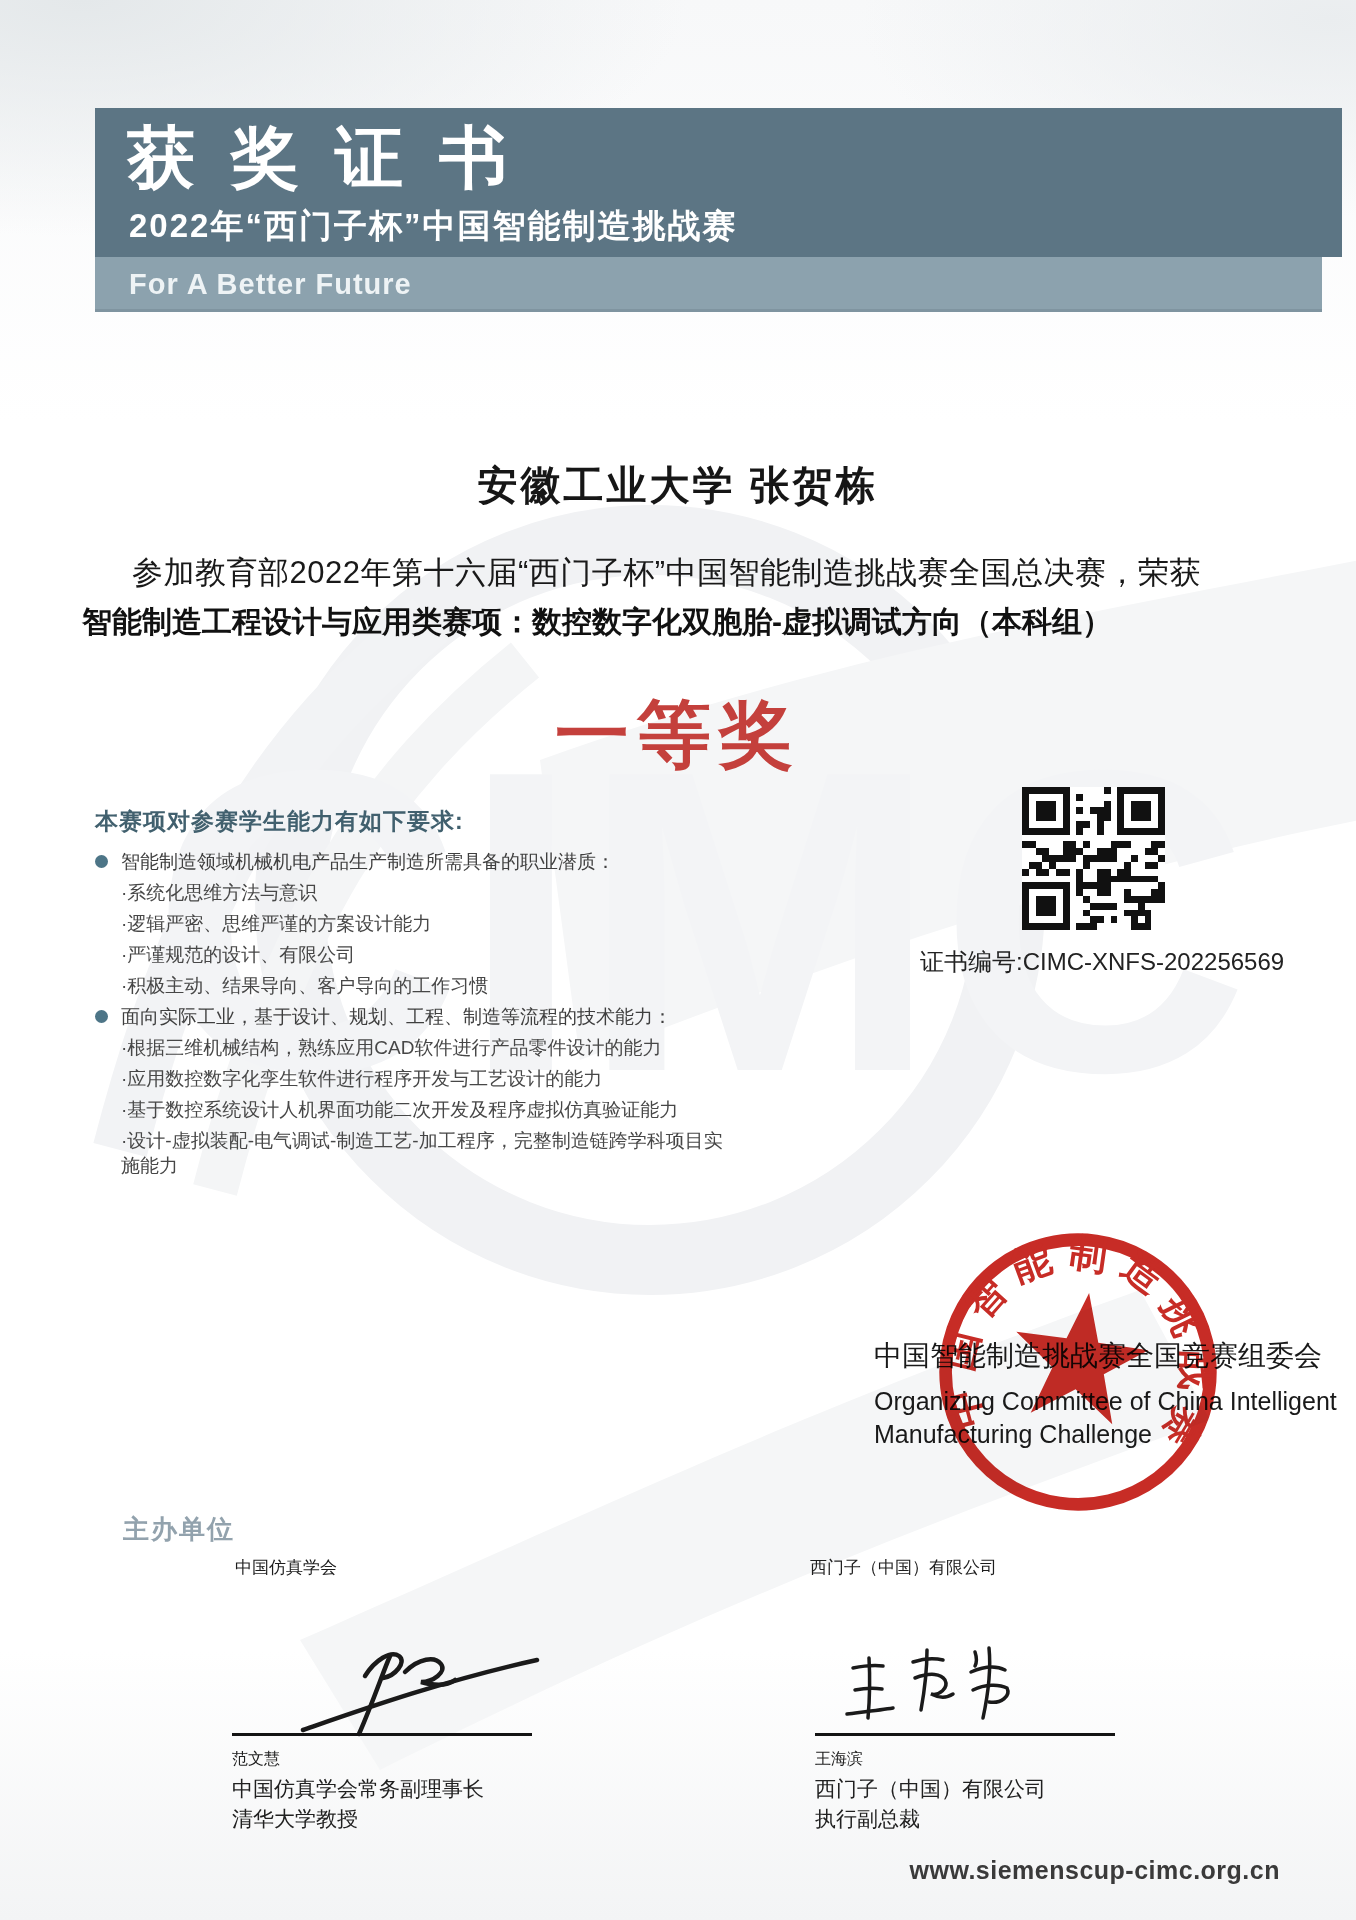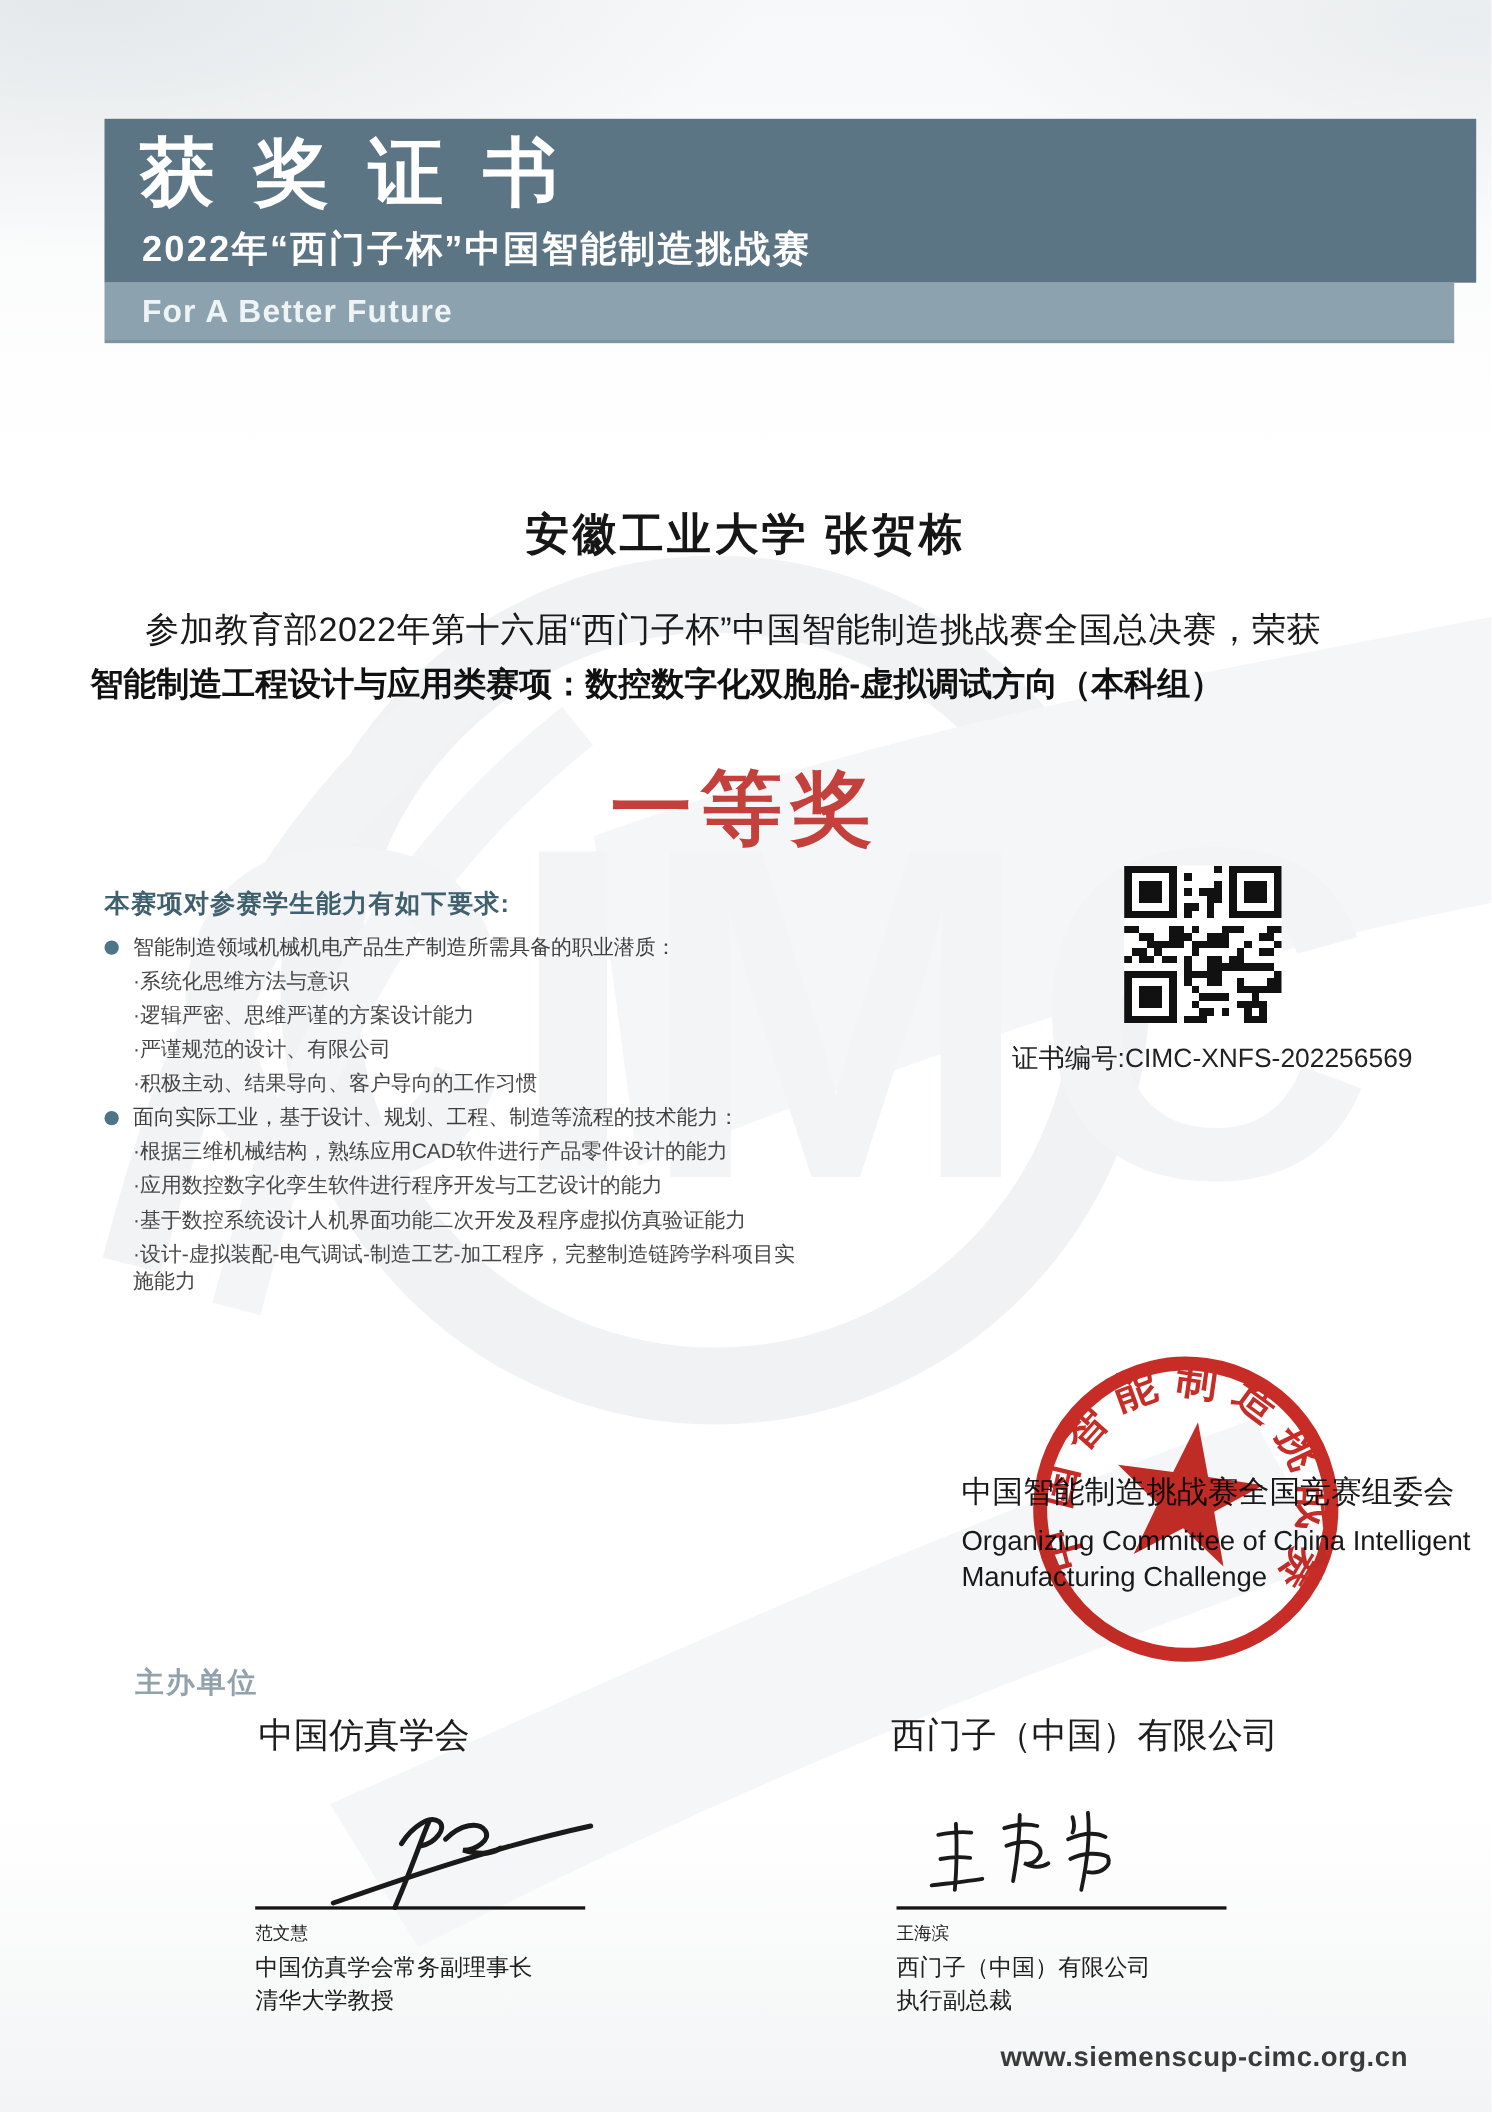--- a/index.html
+++ b/index.html
@@ -34,21 +34,21 @@
   .qr{position:absolute;left:1022px;top:787px;width:143px;height:143px;z-index:2;background:#ffffff;}
   .qr svg{width:100%;height:100%;shape-rendering:crispEdges;}
   .cert-no{position:absolute;left:920px;top:946px;font-size:24px;color:#222222;z-index:2;white-space:nowrap;}
   
   .committee{position:absolute;left:874px;top:1337px;z-index:2;color:#191919;}
   .committee .cn{font-size:28px;margin-bottom:10px;white-space:nowrap;}
   .committee .en{font-size:25px;line-height:33px;white-space:nowrap;}
   .stamp{position:absolute;left:932px;top:1226px;width:292px;height:292px;z-index:3;transform:rotate(8deg);mix-blend-mode:multiply;opacity:.95;}
   
   .hosts-label{position:absolute;left:95px;top:1512px;font-size:26px;font-weight:700;color:#92a2ad;letter-spacing:2px;z-index:2;margin-left:28px;}
-  .host{position:absolute;top:1556px;font-size:32px;color:#1d1d1d;z-index:2;white-space:nowrap;}
+  .host{position:absolute;top:1556px;font-size:17px;color:#1d1d1d;z-index:2;white-space:nowrap;}
   .host.left{left:235px;} .host.right{left:810px;}
   .sig-svg{position:absolute;z-index:2;}
   .sig-line{position:absolute;top:1733px;width:300px;height:3px;background:#141414;z-index:2;}
   .sig-line.left{left:232px;} .sig-line.right{left:815px;}
   .sig-block{position:absolute;top:1744px;font-size:21px;line-height:30px;color:#202020;z-index:2;white-space:nowrap;}
   .sig-block .name{font-size:16px;}
   .sig-block.left{left:232px;} .sig-block.right{left:815px;}
   .footer-url{position:absolute;right:76px;top:1856px;font-size:25px;font-weight:700;color:#3a3a3a;z-index:2;letter-spacing:.5px;}
   svg text{font-family:"Liberation Sans","DejaVu Sans",sans-serif;}
 </style>

